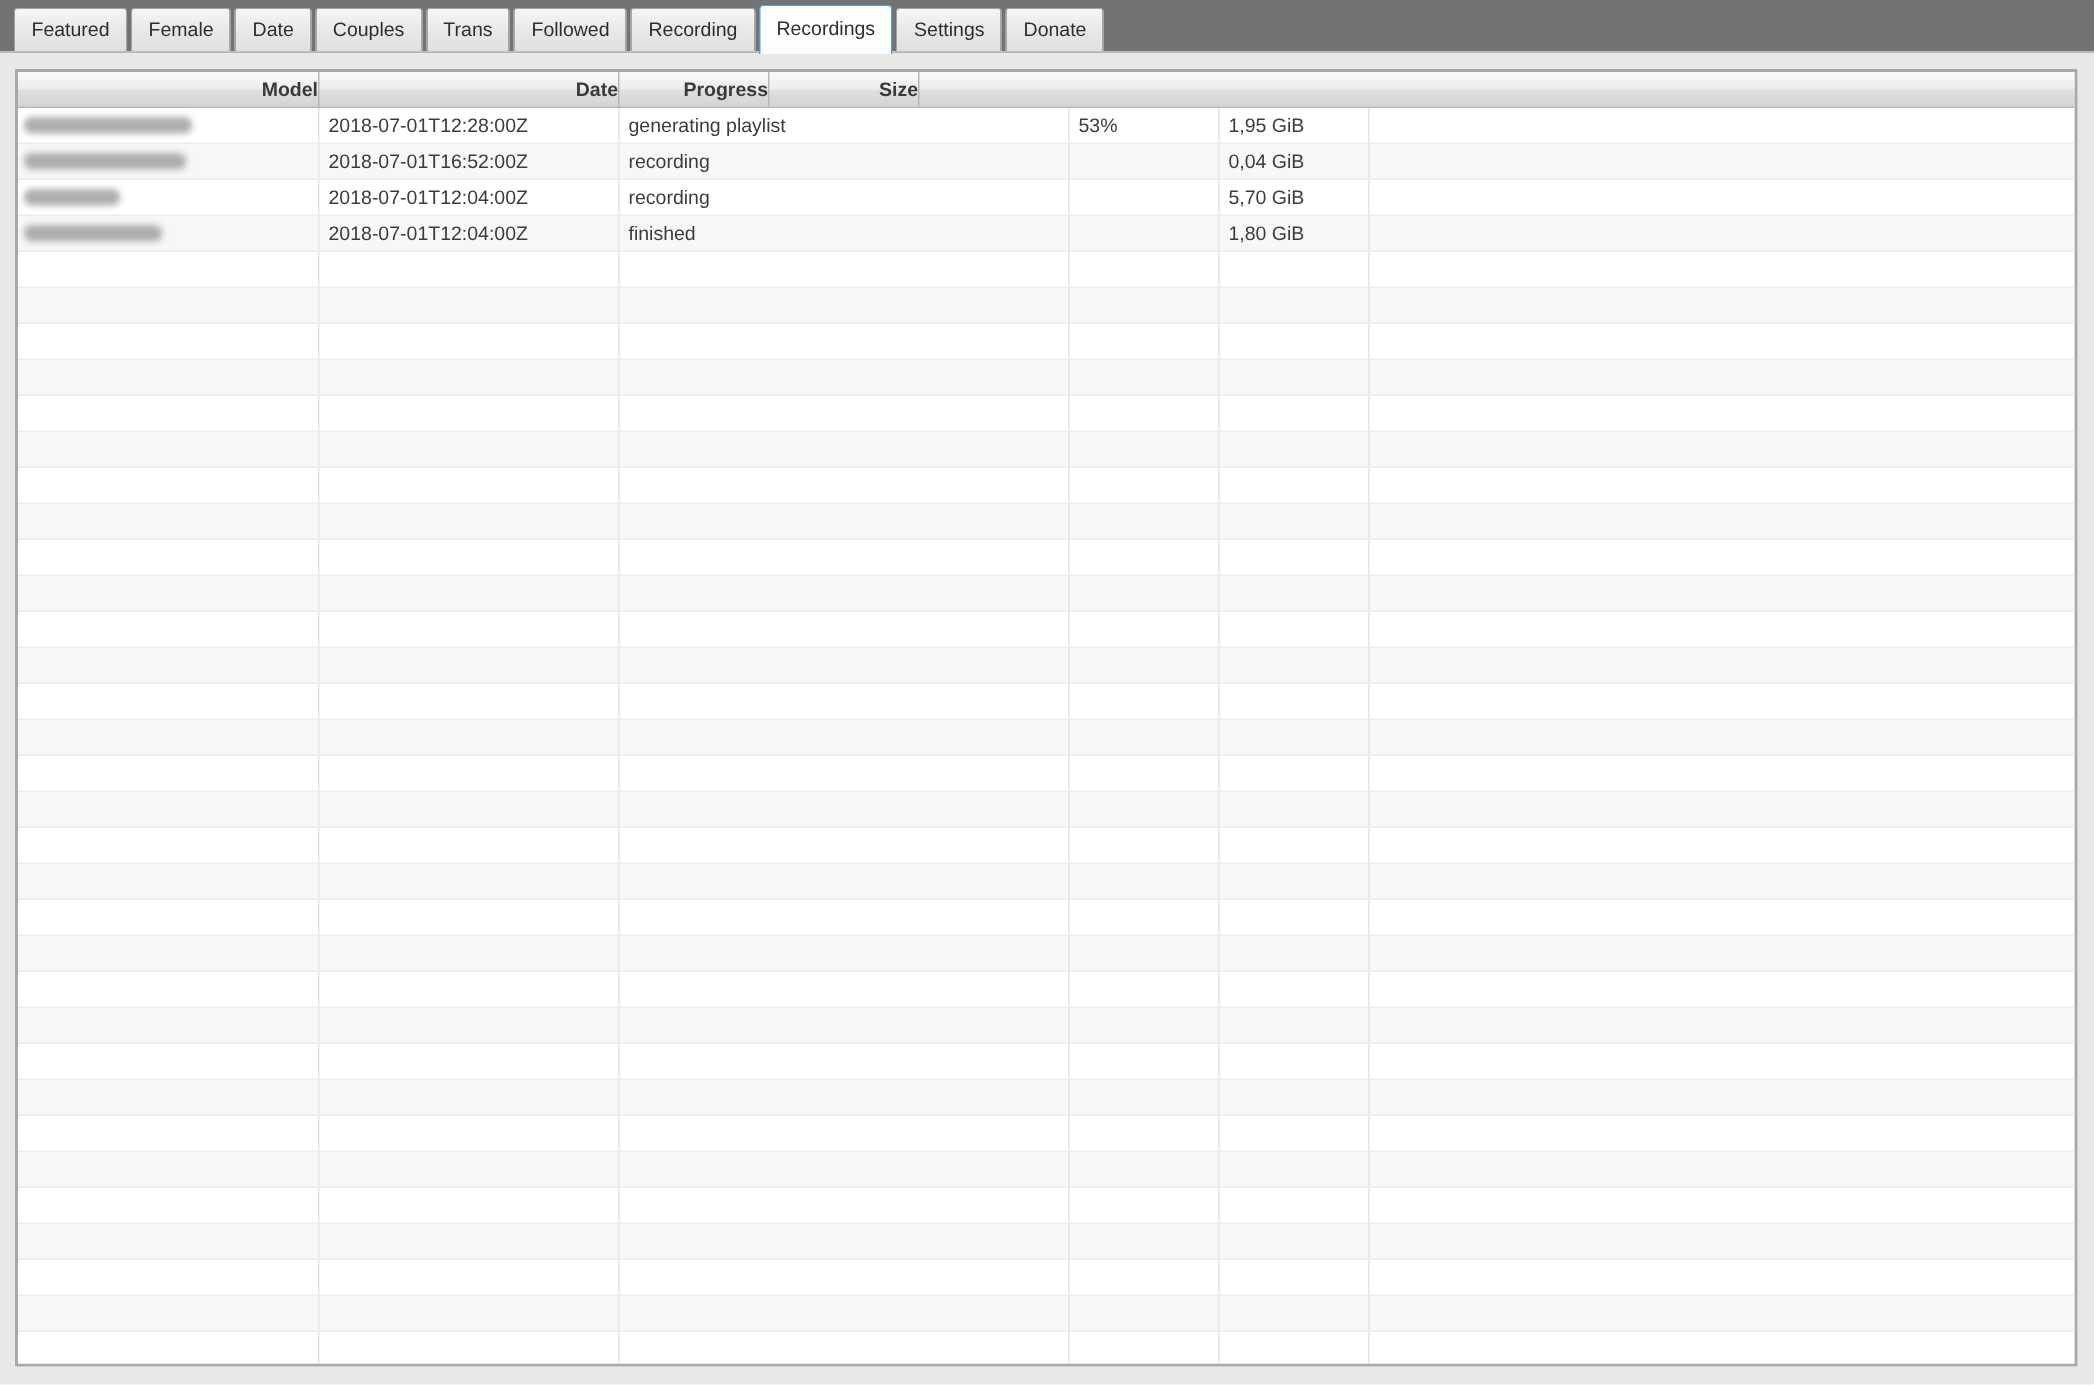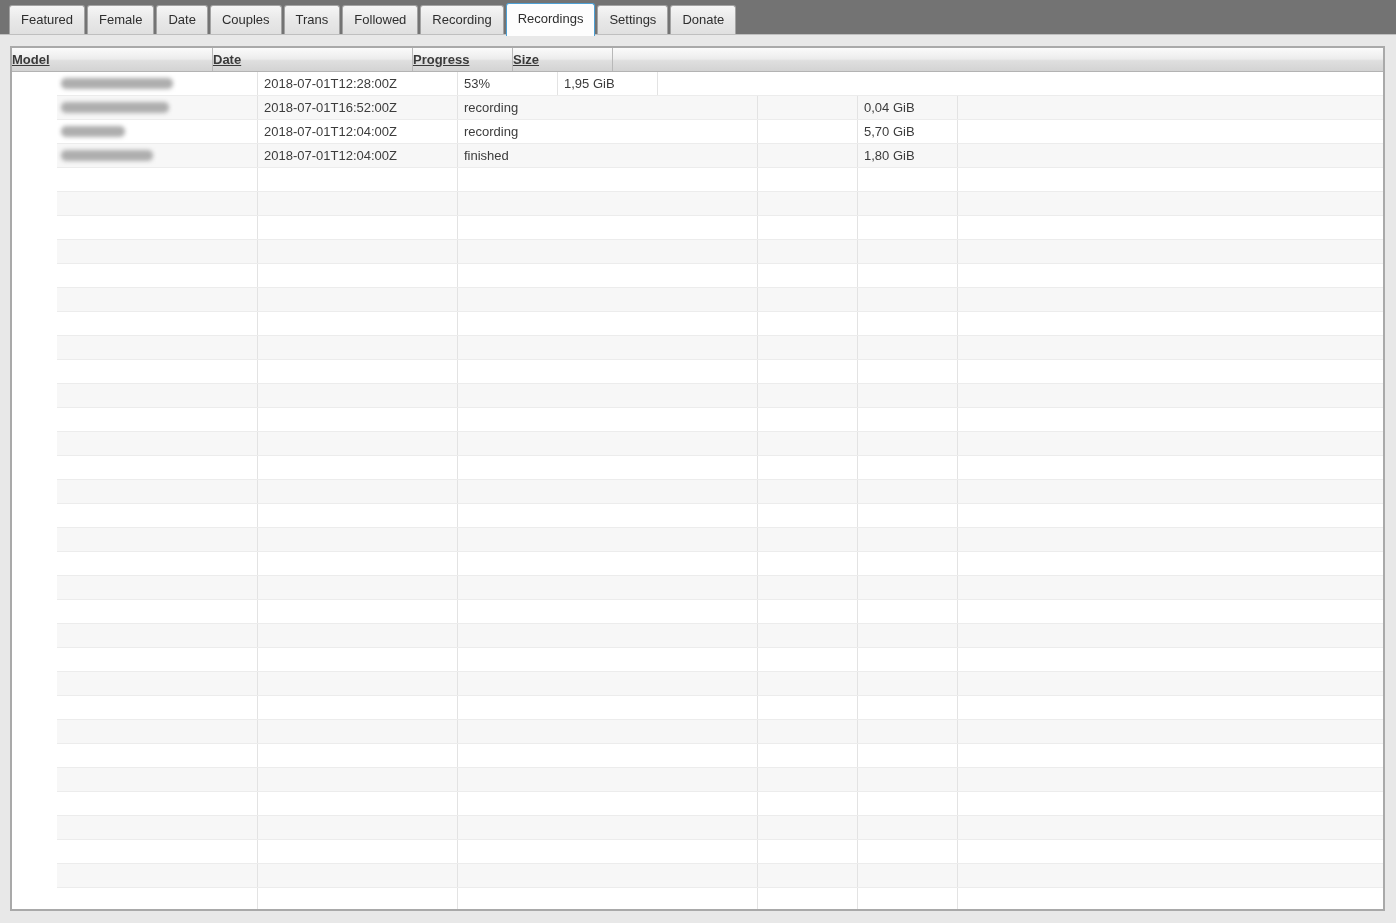--- a/index.html
+++ b/index.html
@@ -48,33 +48,31 @@
     overflow:hidden;
   }
   .thead{
     display:flex;height:24px;
     background:linear-gradient(#fbfbfb 0%,#ececec 48%,#dfdfdf 55%,#d3d3d3 100%);
     border-bottom:1px solid #b3b3b3;
     box-sizing:border-box;
   }
   .th{
     font-weight:bold;font-size:13px;color:#3a3a3a;
-    text-align:left;line-height:23px;
+    text-align:right;line-height:23px;
     border-right:1px solid #b8b8b8;
     box-sizing:border-box;
     white-space:nowrap;overflow:hidden;
     cursor:default;
-    text-decoration:underline;
   }
   .tr{
     display:flex;height:24px;
     border-bottom:1px solid #ececec;
     box-sizing:border-box;
     background:#ffffff;
-    margin-left:45px;
   }
   .tr.alt{background:#f7f7f7;}
   .td{
     font-size:13px;color:#3c3c3c;
     line-height:23px;
     padding:0 6px;
     border-right:1px solid #e3e3e3;
     box-sizing:border-box;
     white-space:nowrap;overflow:hidden;
     cursor:default;
@@ -116,20 +114,21 @@
       <div class="th c3">Progress</div>
       <div class="th c4">Size</div>
       <div class="th c5"></div>
     </div>
   <div class="tbody">
       <div class="tr">
         <div class="td c0">
           <div class="redacted" style="width: 112px;"></div>
         </div>
         <div class="td c1">2018-07-01T12:28:00Z</div>
+        <div class="td c2">generating playlist</div>
         <div class="td c3">53%</div>
         <div class="td c4">1,95 GiB</div>
         <div class="td c5"></div>
       </div>
       <div class="tr alt">
         <div class="td c0">
           <div class="redacted" style="width: 108px;"></div>
         </div>
         <div class="td c1">2018-07-01T16:52:00Z</div>
         <div class="td c2">recording</div>

